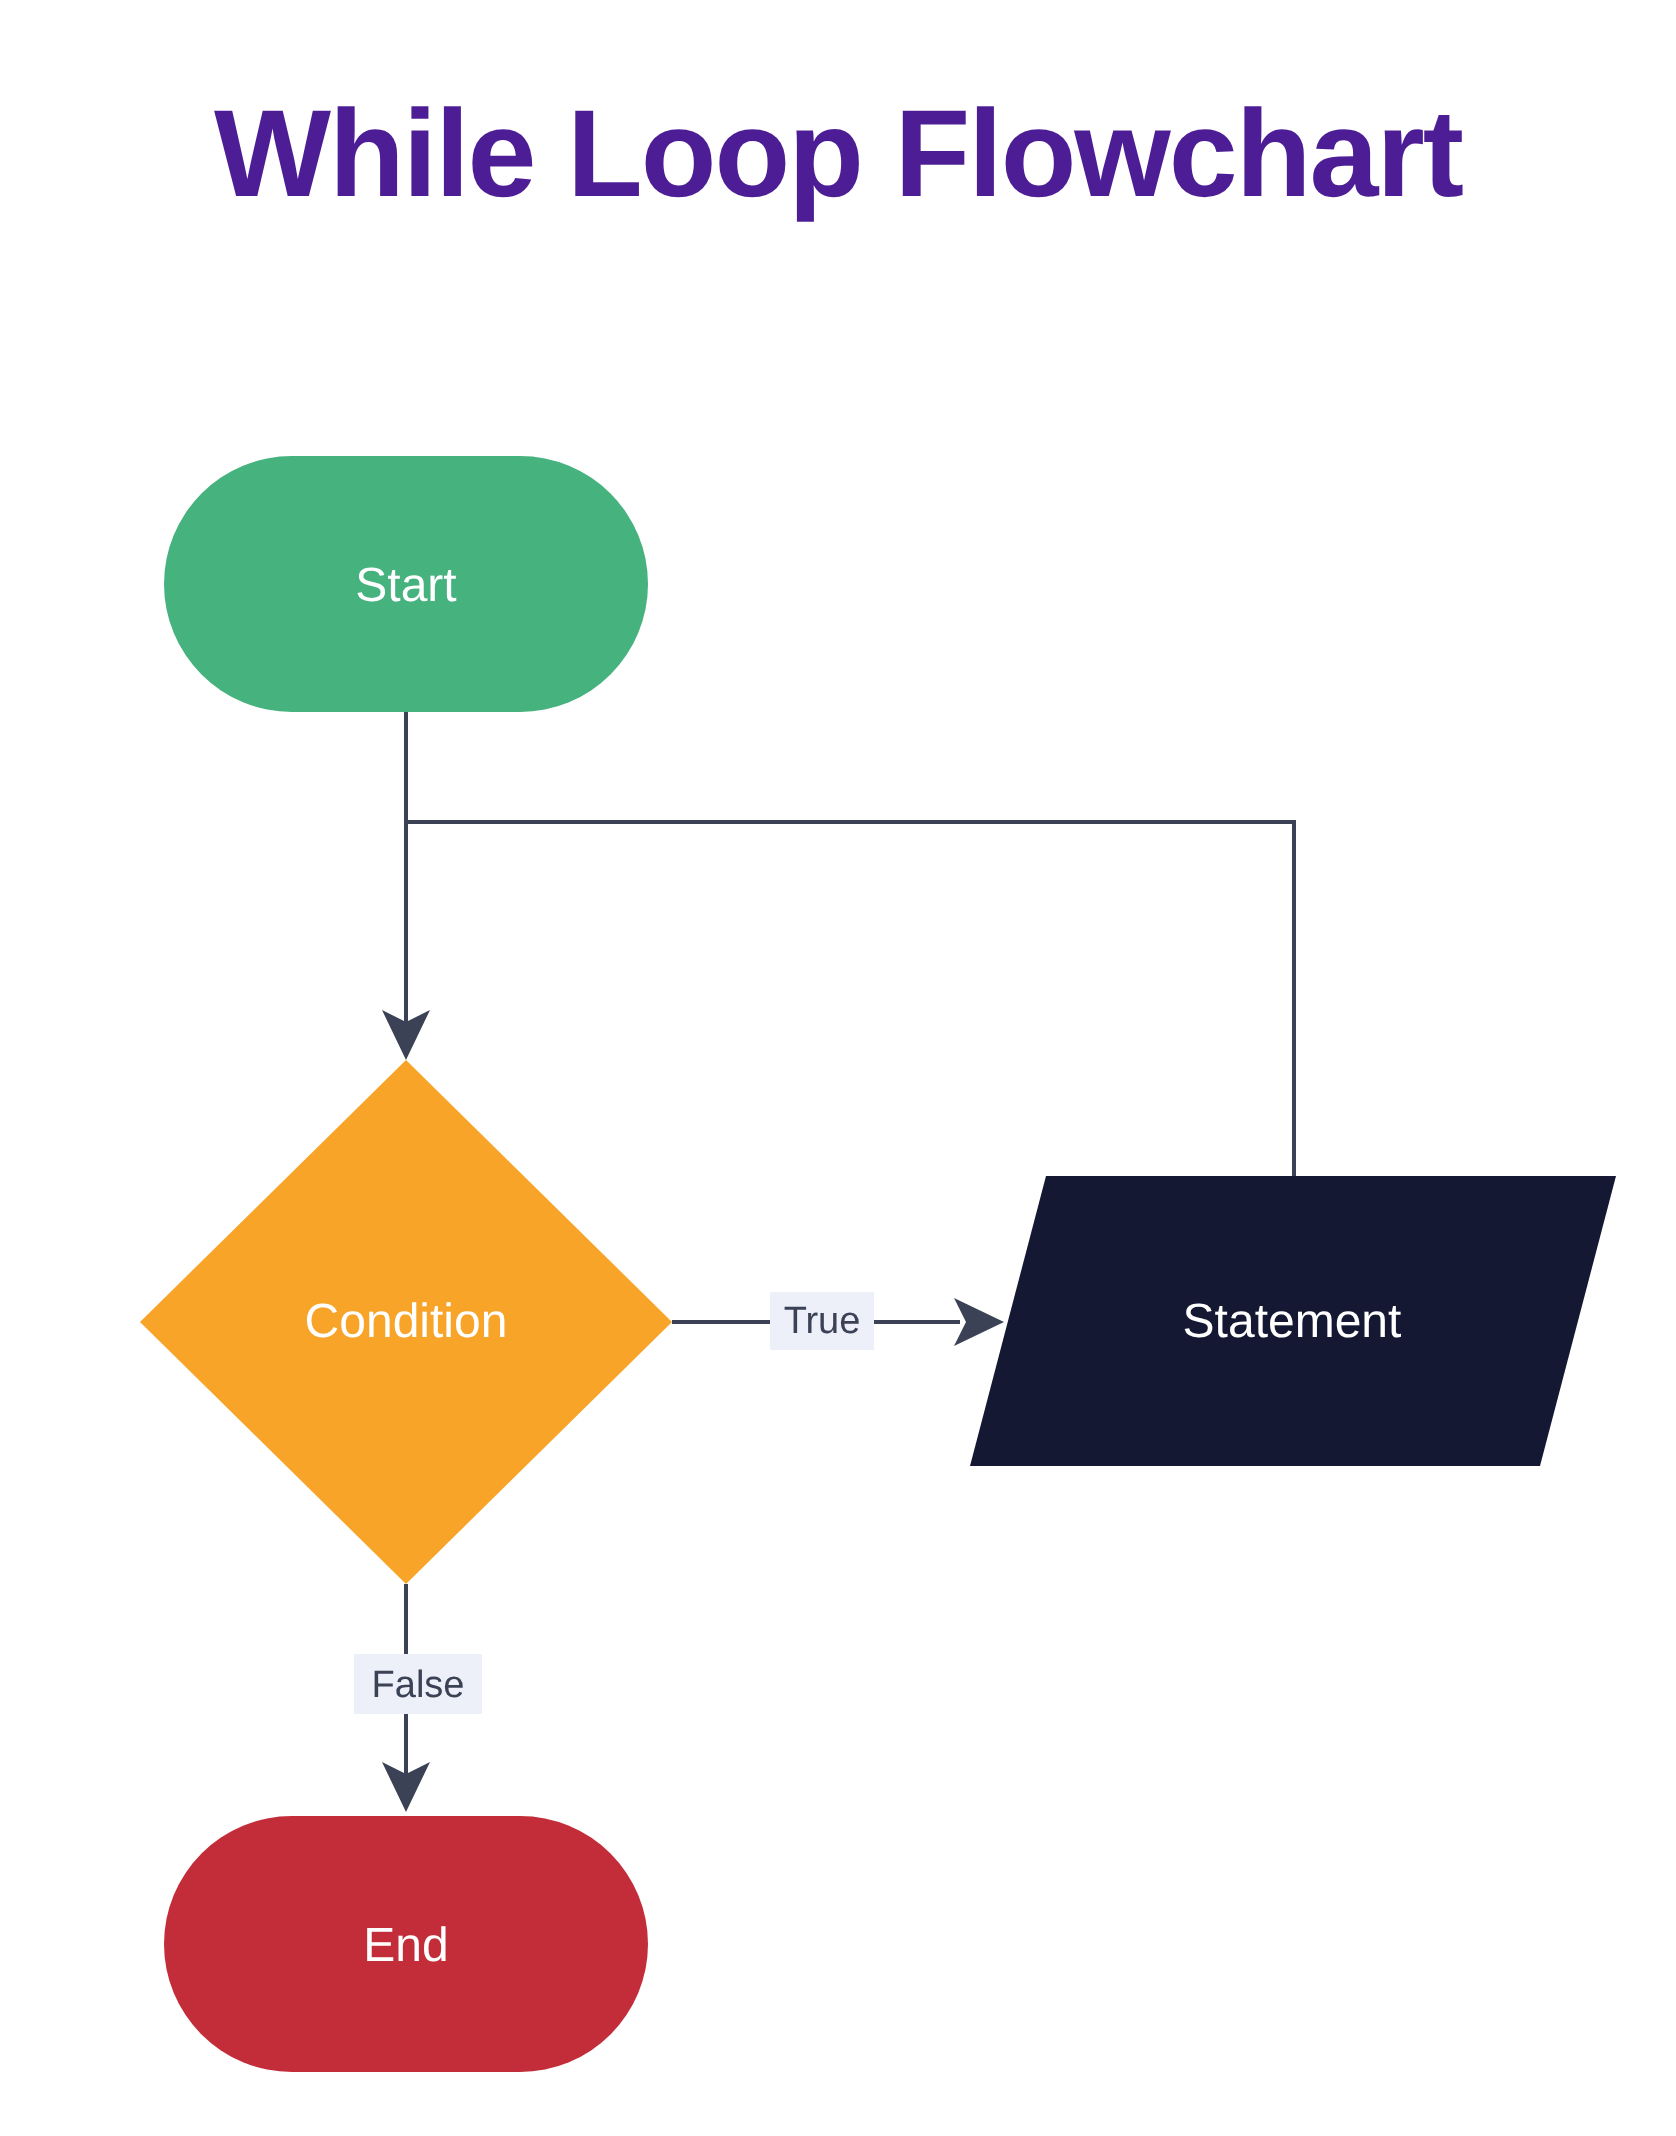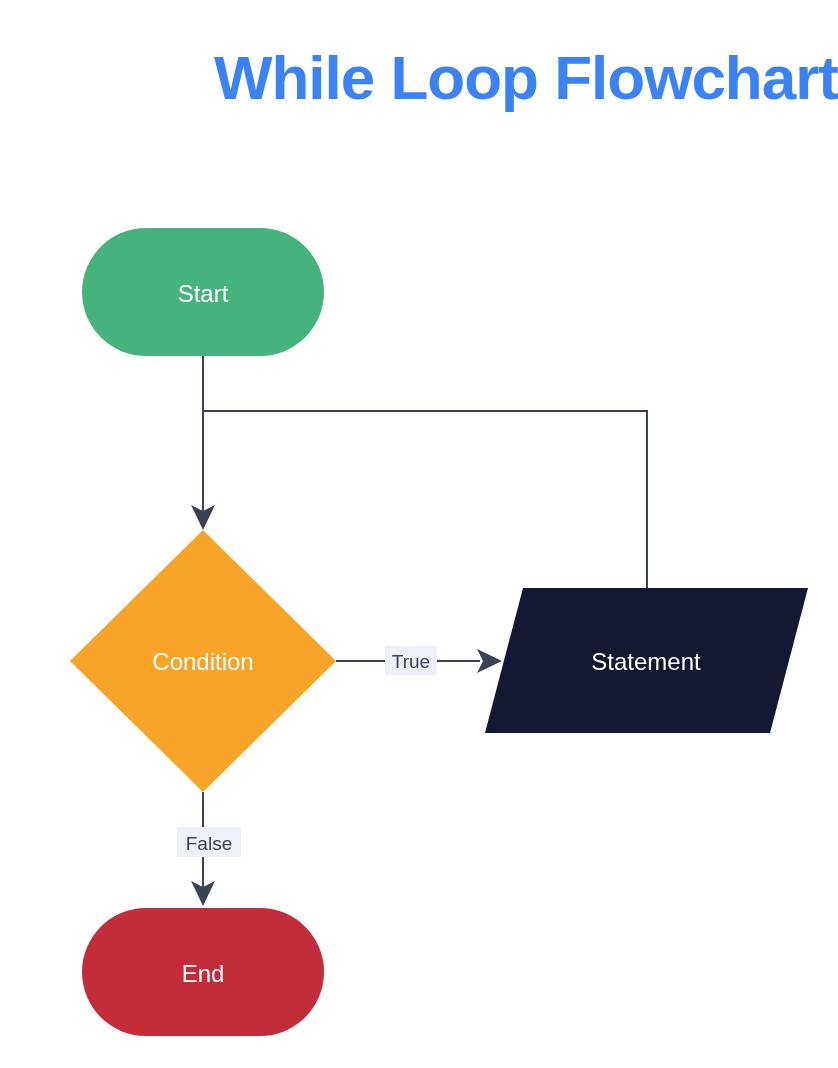--- a/index.html
+++ b/index.html
@@ -13,25 +13,25 @@
     width: 838px;
     height: 1068px;
     background: #ffffff;
     overflow: hidden;
   }
   .page-title {
     position: absolute;
     top: 38px;
     left: 0;
     width: 838px;
-    text-align: right;
+    text-align: center;
     font-size: 62px;
     font-weight: bold;
     letter-spacing: -1px;
-    color: #3b82f6;
+    color: #4c1d95;
     line-height: 1.3;
   }
   svg { position: absolute; top: 0; left: 0; }
   .edge-path {
     fill: none;
     stroke-width: 2px;
   }
   .node-label {
     font-family: "Liberation Sans", sans-serif;
     font-size: 24px;

